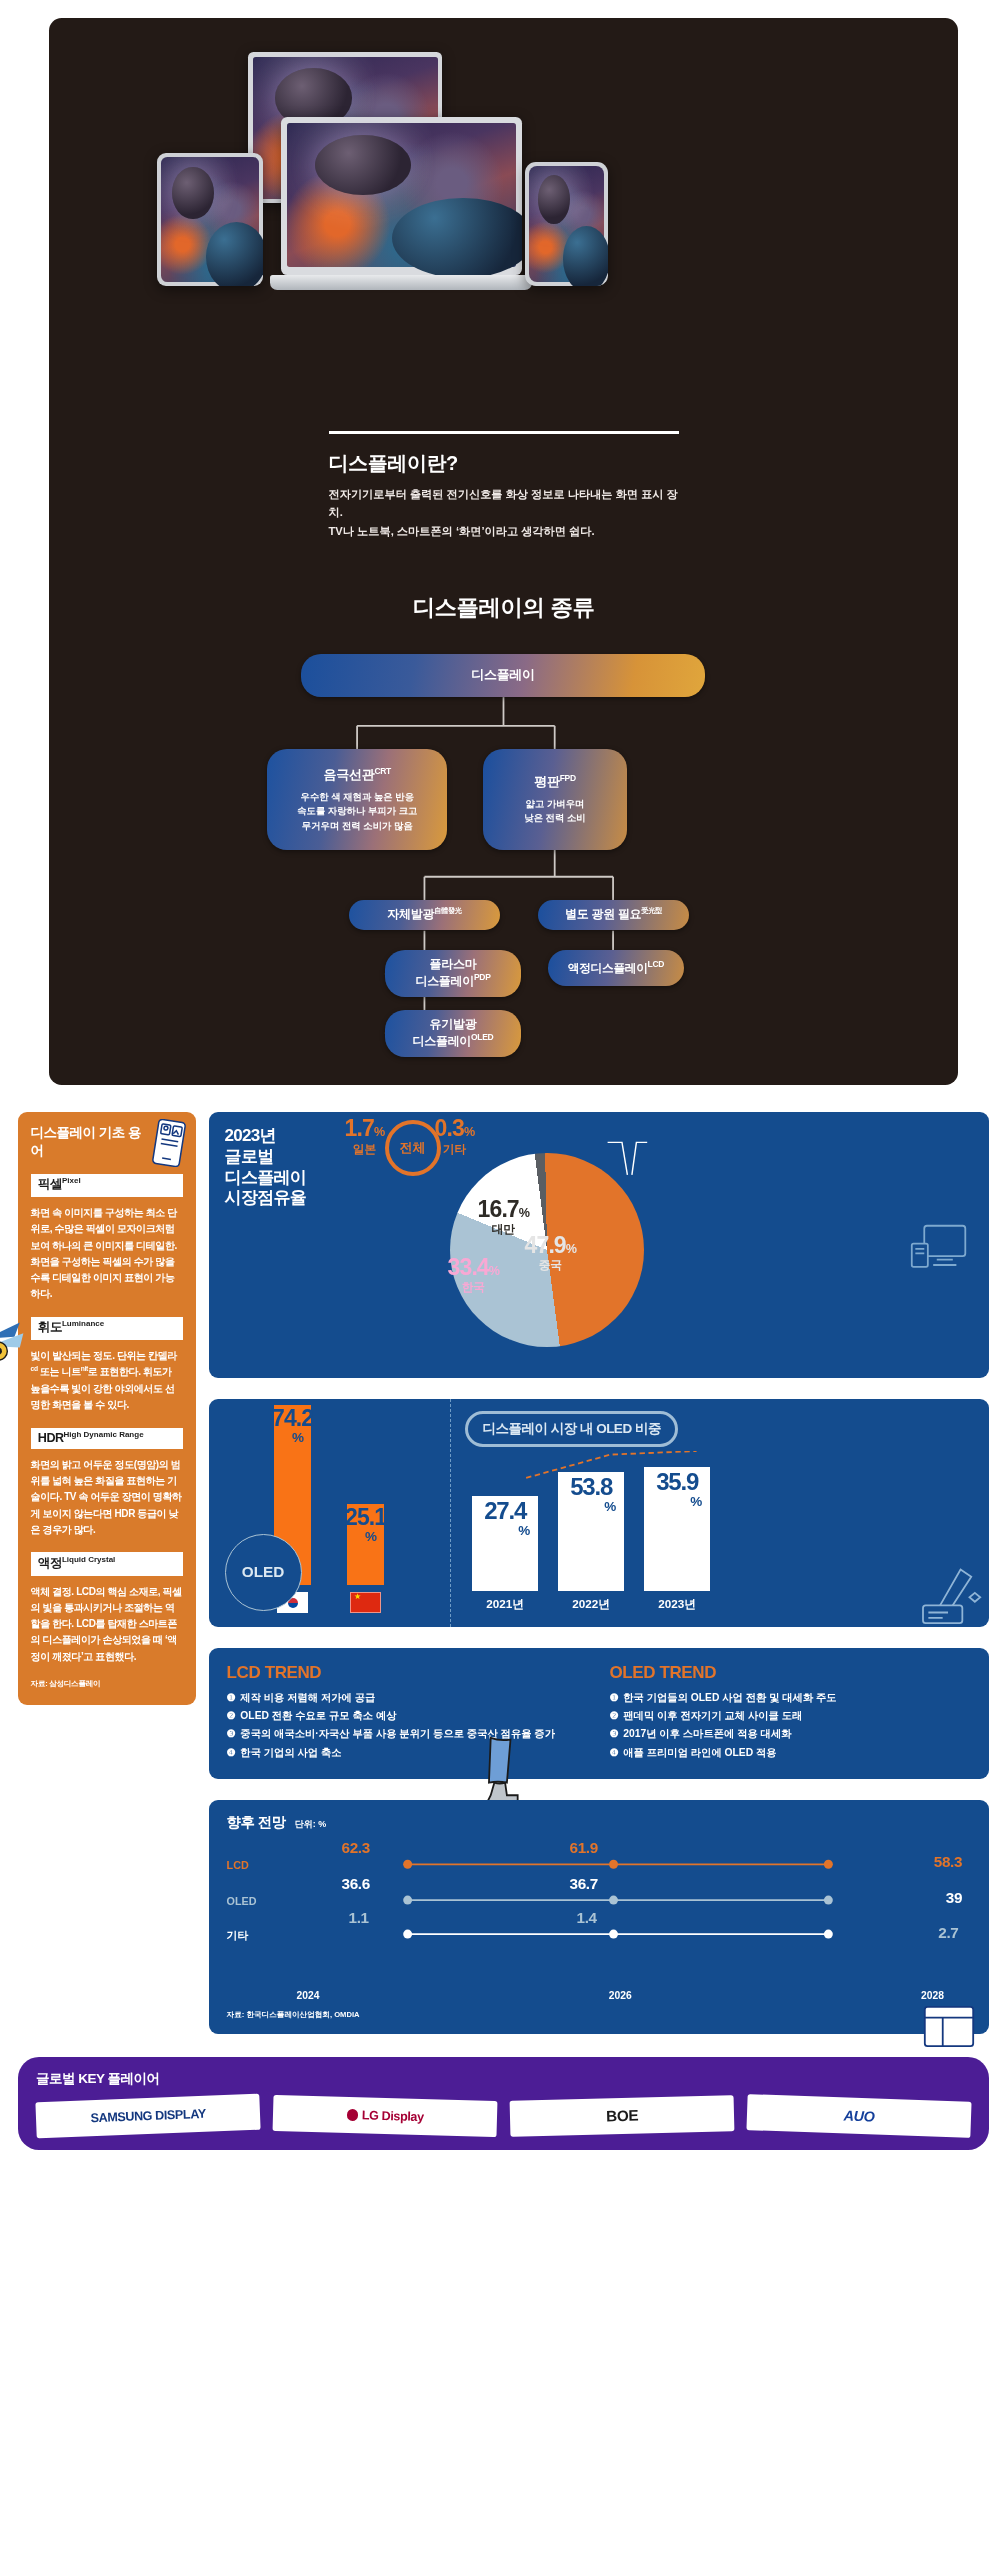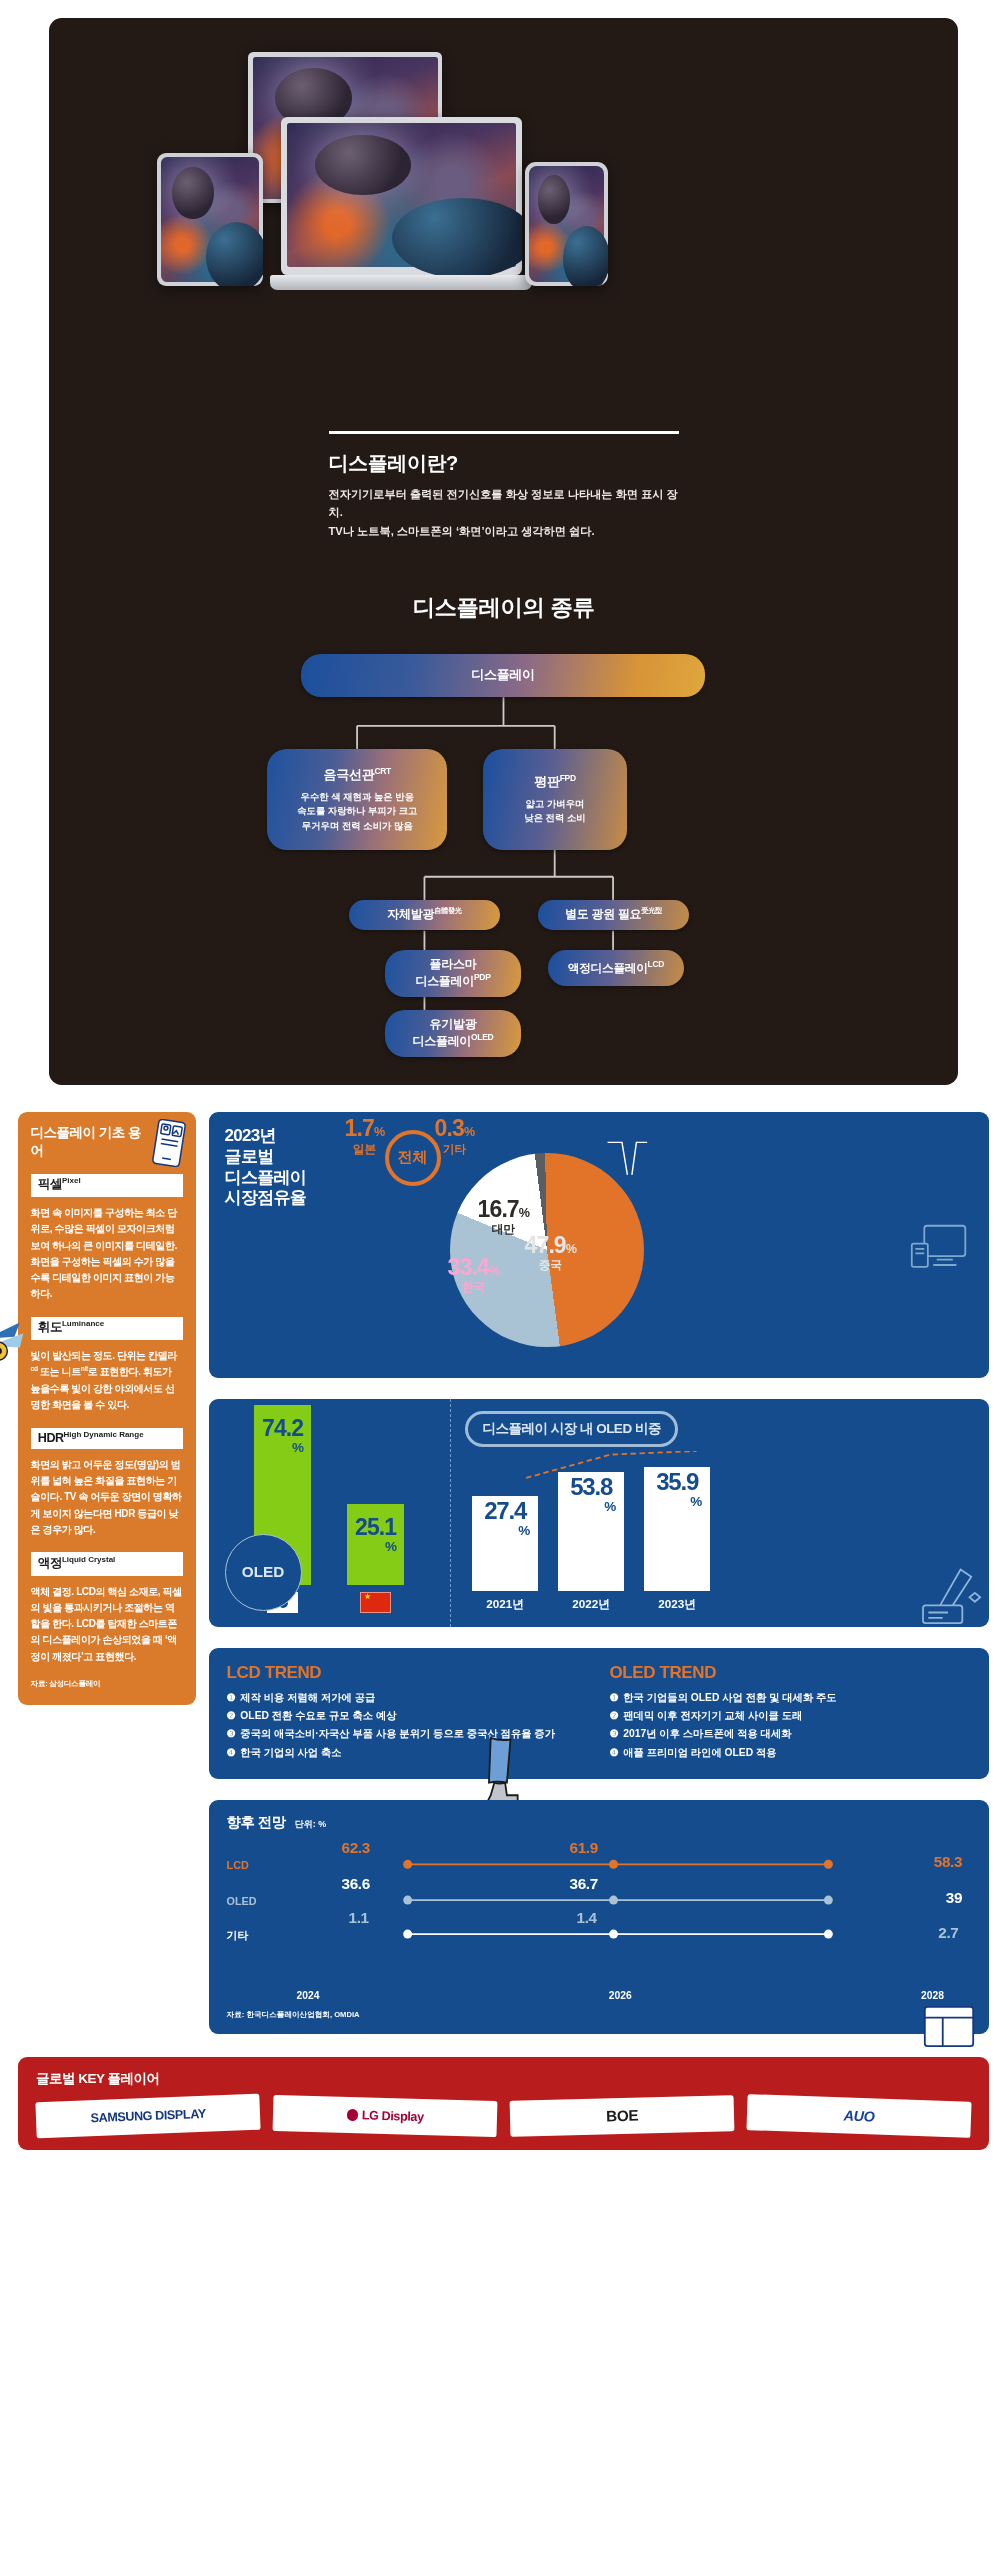--- a/index.html
+++ b/index.html
@@ -100,23 +100,23 @@
   .gtext sup{font-size:6.7px;}
   .src { color:#fff; font-size:7.6px; font-weight:bold; margin-top:14.4px; letter-spacing:-0.3px;}
 
   
   .rightcol { flex:1; display:flex; flex-direction:column; gap:21px; }
   .bluebox { background:#144C8E; border-radius:9px; position:relative; }
 
   
   .sharebox { padding:14.4px 16px 7.2px; }
   .share-h { color:#fff; font-size:17px; font-weight:bold; line-height:1.22; letter-spacing:-0.7px; }
-  .pill-all { position:absolute; left:176px; top:18px; width:56px; height:56px; border-radius:50%;
+  .pill-all { position:absolute; left:176px; top:8px; width:56px; height:56px; border-radius:50%;
               border:4.5px solid #e2742a; display:flex; align-items:center; justify-content:center;
-              color:#e2742a; font-size:15px; font-weight:bold; }
+              color:#e2742a; font-size:13px; font-weight:bold; }
   .pie-wrap { position:absolute; left:241px; top:41px; width:194px; height:194px; }
   .pie { width:194px; height:194px; border-radius:50%;
     background:conic-gradient(
       #e2742a 0deg 172.4deg,
       #aac3d4 172.4deg 292.6deg,
       #ffffff 292.6deg 352.7deg,
       #5a5e63 352.7deg 358.9deg,
       #e2742a 358.9deg 360deg);
   }
   .plab{ position:absolute; text-align:center; line-height:1; }
@@ -128,22 +128,22 @@
   .lbl-tw{ left:269px; top:86px; color:#2e2b26; }
   .lbl-jp{ left:136px; top:5.4px; color:#e2742a; }
   .lbl-et{ left:226px; top:5.4px; color:#e2742a; }
   .pc-mon { position:absolute; right:12.6px; top:108px; width:66px; height:65px; }
 
   
   .tworow { display:flex; }
   .oledbars { width:241px; padding:12.6px 0 9px; position:relative; }
   .bar-area { height:207px; display:flex; align-items:flex-end; justify-content:center; gap:36px; padding-bottom:5.4px;}
   .bcol{ display:flex; flex-direction:column; align-items:center;}
-  .bar{ background:#84cc16; width:57px; display:flex; flex-direction:column; align-items:center;
-        justify-content:flex-start; color:#144C8E; font-weight:bold; padding-top:13px;}
+  .bar{ background:#f97316; width:37px; display:flex; flex-direction:column; align-items:center;
+        justify-content:flex-start; color:#144C8E; font-weight:bold; padding-top:3px;}
   .bar .num{ font-size:23px; letter-spacing:-0.9px; line-height:.95;}
   .bar .pct{ font-size:13.5px; align-self:flex-end; margin-right:7.2px; }
   .flag{ width:30.5px; height:20.7px; margin-top:7.2px; border:0.9px solid rgba(255,255,255,.5); position:relative; overflow:hidden;}
   .flag-kr{ background:#fff; }
   .flag-kr:before{content:"";position:absolute;left:50%;top:50%;width:10px;height:10px;border-radius:50%;
     transform:translate(-50%,-50%); background:linear-gradient(180deg,#cd2e3a 50%,#0047a0 50%);}
   .flag-cn{ background:#de2910; }
   .flag-cn:after{content:"★";position:absolute;left:2.7px;top:-0.9px;color:#ffde00;font-size:8px;}
   .oled-circle{ position:absolute; left:16px; top:135px; width:77px; height:77px; border-radius:50%;
     border:1.8px solid #aac3d4; background:#144C8E; display:flex; align-items:center; justify-content:center;
@@ -174,21 +174,21 @@
   .fcbox{ padding:12.6px 18px 14.4px; }
   .fc-h{ display:flex; align-items:baseline; gap:9px; }
   .fc-t{ color:#fff; font-size:14.4px; font-weight:bold; letter-spacing:-0.5px;}
   .fc-u{ color:#fff; font-size:9px; font-weight:bold;}
   .fcchart{ position:relative; height:111px; margin-top:9px; }
   .fcrow-lab{ position:absolute; left:0; font-size:10.8px; font-weight:bold; }
   .fcval{ position:absolute; font-size:15.3px; font-weight:bold; letter-spacing:-0.4px; }
   .fcsrc{ color:#fff; font-size:7.6px; font-weight:bold; margin-top:9px;}
 
   
-  .players{ margin:23px 18px 20px; background:#b91c1c; border-radius:9px; padding:12.6px 18px 16px;}
+  .players{ margin:23px 18px 20px; background:#4c1d95; border-radius:21px; padding:12.6px 18px 16px;}
   .pl-title{ color:#fff; font-size:13.5px; font-weight:bold; letter-spacing:-0.5px;}
   .pl-row{ display:flex; gap:12.6px; margin-top:10.8px; }
   .chip{ flex:1; background:#fff; border-radius:2.7px; height:36px;
          display:flex; align-items:center; justify-content:center;
          font-weight:bold; letter-spacing:-0.4px; }
   .chip.r1{ transform:rotate(-2.2deg);} .chip.r2{ transform:rotate(1.6deg);}
   .chip.r3{ transform:rotate(-1.4deg);} .chip.r4{ transform:rotate(2deg);}
   .c-samsung{ color:#14387f; font-size:12.6px;}
   .c-lg{ color:#a50034; font-size:12.6px;}
   .c-boe{ color:#1b1b1b; font-size:15.3px;}

